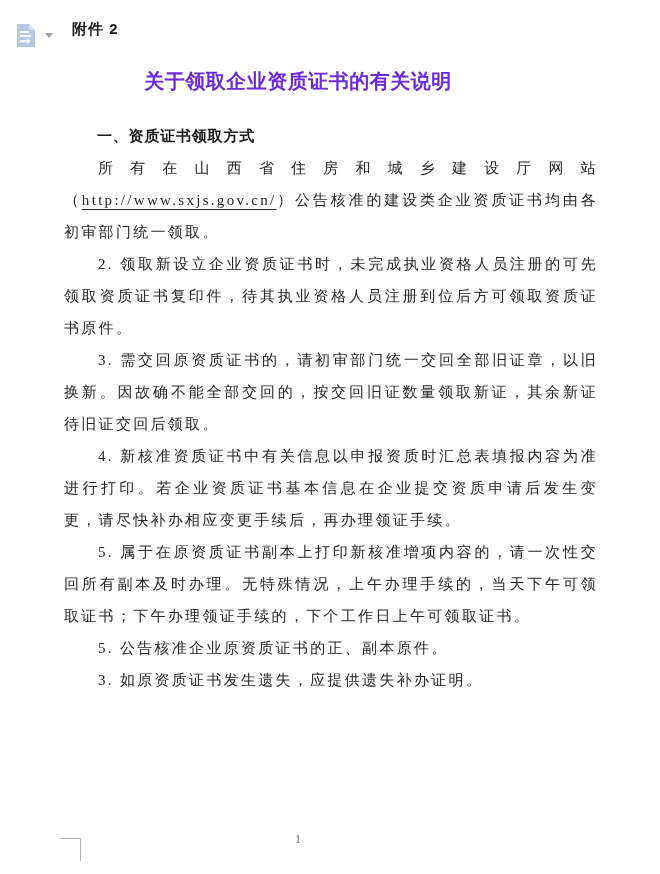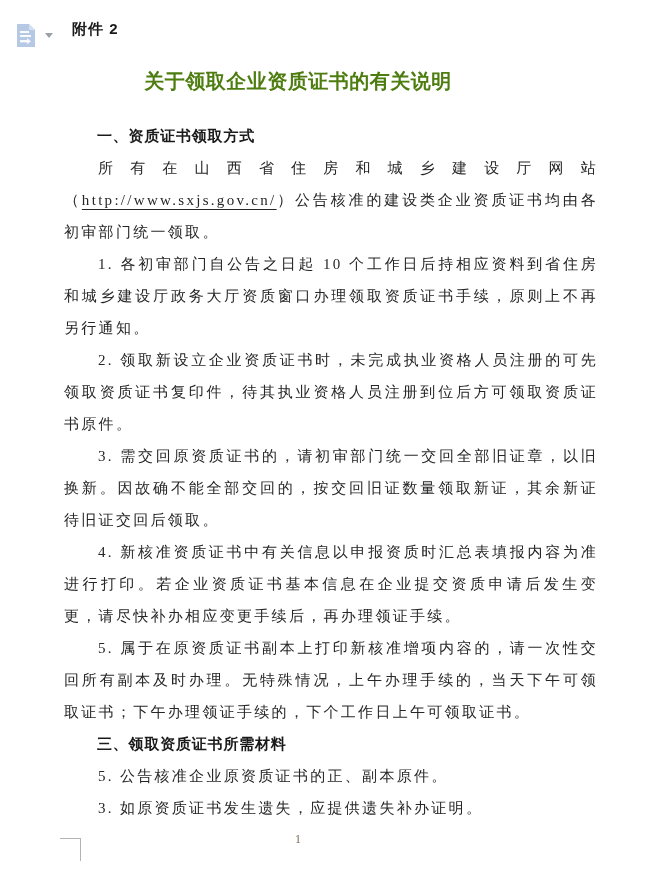--- a/index.html
+++ b/index.html
@@ -46,21 +46,21 @@
   .title {
     position: absolute;
     left: 0; right: 0;
     top: 68px;
     margin: 0;
     text-align: center;
     font-family: "Liberation Sans", "DejaVu Sans", sans-serif;
     font-weight: 700;
     font-size: 20px;
     letter-spacing: 0.5px;
-    color: #4d7c0f;
+    color: #6d28d9;
   }
 
   .content {
     position: absolute;
     left: 64px;
     top: 120px;
     width: 534px;
     font-family: "Liberation Serif", "DejaVu Serif", serif;
     font-size: 15px;
     line-height: 32px;
@@ -122,26 +122,24 @@
     <span class="caret"></span>
   </div>
 
   <div class="attachment">附件 2</div>
 
   <h1 class="title">关于领取企业资质证书的有关说明</h1>
 
   <div class="content">
     <p class="h">一、资质证书领取方式</p>
     <p class="b"><span>所有在山西省住房和城乡建设厅网站（</span><span class="url">http://www.sxjs.gov.cn/</span><span>）公告核准的建设类企业资质证书均由各初审部门统一领取。</span></p>
-    <p class="b">1. 各初审部门自公告之日起 10 个工作日后持相应资料到省住房和城乡建设厅政务大厅资质窗口办理领取资质证书手续，原则上不再另行通知。</p>
     <p class="b">2. 领取新设立企业资质证书时，未完成执业资格人员注册的可先领取资质证书复印件，待其执业资格人员注册到位后方可领取资质证书原件。</p>
     <p class="b">3. 需交回原资质证书的，请初审部门统一交回全部旧证章，以旧换新。因故确不能全部交回的，按交回旧证数量领取新证，其余新证待旧证交回后领取。</p>
     <p class="b">4. 新核准资质证书中有关信息以申报资质时汇总表填报内容为准进行打印。若企业资质证书基本信息在企业提交资质申请后发生变更，请尽快补办相应变更手续后，再办理领证手续。</p>
     <p class="b">5. 属于在原资质证书副本上打印新核准增项内容的，请一次性交回所有副本及时办理。无特殊情况，上午办理手续的，当天下午可领取证书；下午办理领证手续的，下个工作日上午可领取证书。</p>
-    <p class="h">三、领取资质证书所需材料</p>
     <p class="b">5. 公告核准企业原资质证书的正、副本原件。</p>
     <p class="b">3. 如原资质证书发生遗失，应提供遗失补办证明。</p>
   </div>
 
   <div class="crop-mark left"></div>
   <div class="crop-mark right"></div>
 
   <div class="page-number">1</div>
 
 </div>

